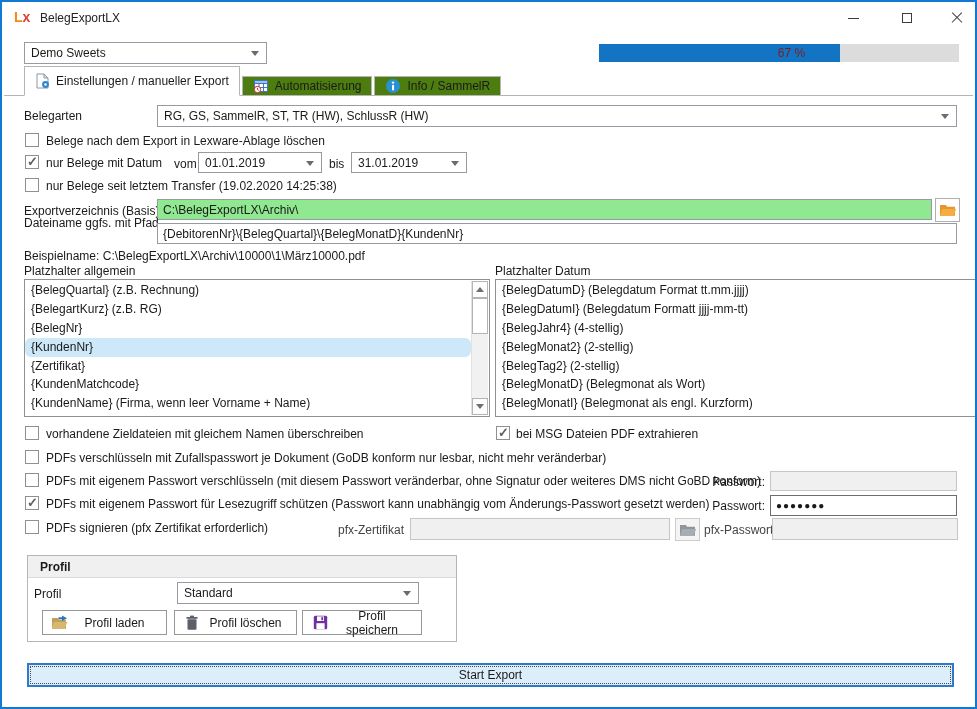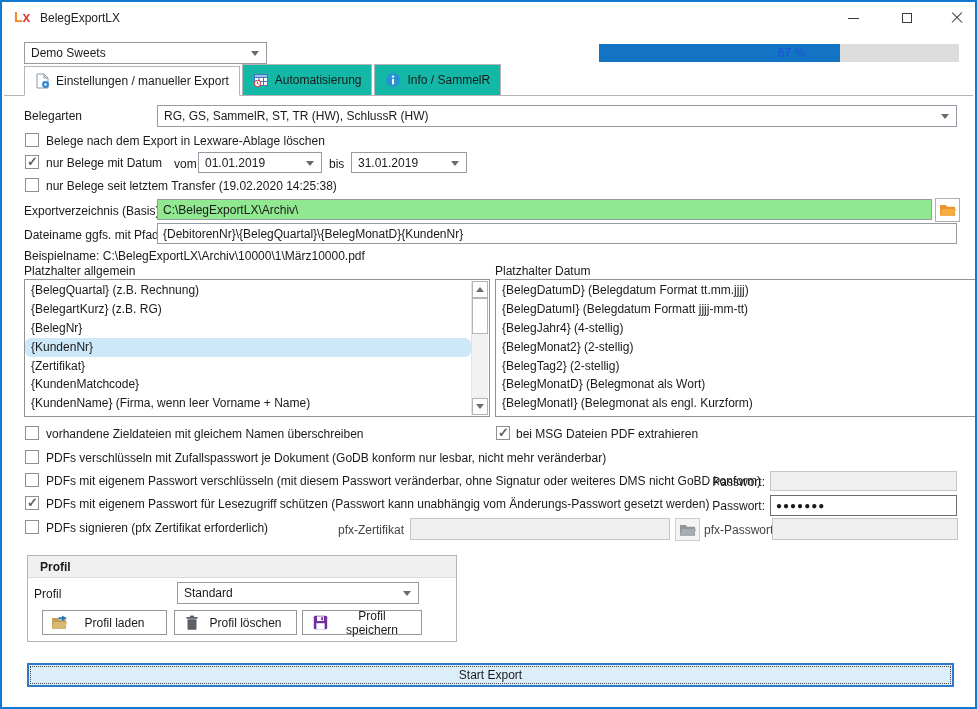--- a/index.html
+++ b/index.html
@@ -23,26 +23,26 @@
   
   .combo { position:absolute; background:#fff; border:1px solid #949ba3; display:flex; align-items:center; padding:0 22px 0 6px; white-space:nowrap; overflow:hidden; }
   .combo .arr { position:absolute; right:7px; top:50%; margin-top:-2px; width:0; height:0; border:4px solid transparent; border-top:5px solid #6b6b6b; }
   .field { position:absolute; background:#fff; border:1px solid #949ba3; font-family:"Liberation Sans",sans-serif; font-size:12px; padding:0 5px; color:#1a1a1a; }
   .field.disabled { background:#f0f0f0; border-color:#c6c6c6; }
   .lbl { position:absolute; white-space:nowrap; }
 
   
   .progress { position:absolute; left:597px; top:42px; width:360px; height:18px; background:#dcdcdc; }
   .progress .fill { position:absolute; left:0; top:0; bottom:0; background:#1474c4; }
-  .progress .ptext { position:absolute; left:0; right:0; top:2px; text-align:center; color:#1d4ed8; font-size:12px;padding-left:25px; }
+  .progress .ptext { position:absolute; left:0; right:0; top:2px; text-align:center; color:#7f1d1d; font-size:12px;padding-left:25px; }
 
   
   .tabline { position:absolute; left:2px; right:2px; top:93px; height:1px; background:#b5b5b5; z-index:1; }
   .tabs { position:absolute; left:22px; top:64px; height:30px; display:flex; align-items:flex-end; gap:2px; z-index:2; }
-  .tab { display:flex; align-items:center; gap:6px; padding:0 10px; white-space:nowrap; height:32px; background:#14b8a6; border:1px solid #b5b5b5; cursor:default; }
+  .tab { display:flex; align-items:center; gap:6px; padding:0 10px; white-space:nowrap; height:20px; background:#4d7c0f; border:1px solid #b5b5b5; cursor:default; }
   .tab.active { height:30px; background:#fff; border-bottom:1px solid #fff; z-index:3; }
 
   
   .cb { position:absolute; width:14px; height:14px; background:#fff; border:1px solid #8f8f8f; }
   .cb.checked:after { content:"\2713"; position:absolute; left:1px; top:-2px; font-size:13px; font-weight:bold; color:#5a646e; }
 
   
   .listbox { position:absolute; top:277px; height:138px; background:#fff; border:1px solid #919191; overflow:hidden; }
   .lb-rows { position:absolute; left:0; top:1px; right:18px; bottom:0; overflow:hidden; }
   .lb-row { height:18.9px; line-height:18.5px; padding-left:6px; white-space:nowrap; overflow:hidden; }
@@ -156,21 +156,21 @@
 
   <div class="lbl" style="left:22px; top:202px;">Exportverzeichnis (Basis)</div>
   <input class="field" style="left: 155px; top: 197px; width: 775px; height: 21px; background: rgb(144, 232, 144);" value="C:\BelegExportLX\Archiv\">
   <div class="iconbtn" style="left:933px; top:196px; width:25px; height:24px;">
     <svg width="18" height="14" viewBox="0 0 18 14">
         <path d="M1 2 h6 l1 1.7 h8 v9 h-15 z" fill="#e8952f"></path>
         <path d="M3.2 6 h14 l-2.6 6.5 h-13.6 z" fill="#f6ad3f"></path>
       </svg>
   </div>
 
-  <div class="lbl" style="left:22px; top:226px;">Dateiname ggfs. mit Pfad</div>
+  <div class="lbl" style="left:22px; top:214px;">Dateiname ggfs. mit Pfad</div>
   <input class="field" style="left: 155px; top: 221px; width: 800px; height: 21px;" value="{DebitorenNr}\{BelegQuartal}\{BelegMonatD}{KundenNr}">
   <div class="lbl" style="left:22px; top:247px;">Beispielname: C:\BelegExportLX\Archiv\10000\1\März10000.pdf</div>
 
   <div class="lbl" style="left:22px; top:262px;">Platzhalter allgemein</div>
   <div class="lbl" style="left:493px; top:262px;">Platzhalter Datum</div>
 
   <div class="listbox" style="left:22px; width:466px;">
     <div class="lb-rows">
         <div class="lb-row">{BelegQuartal} (z.B. Rechnung)</div>
         <div class="lb-row">{BelegartKurz} (z.B. RG)</div>

